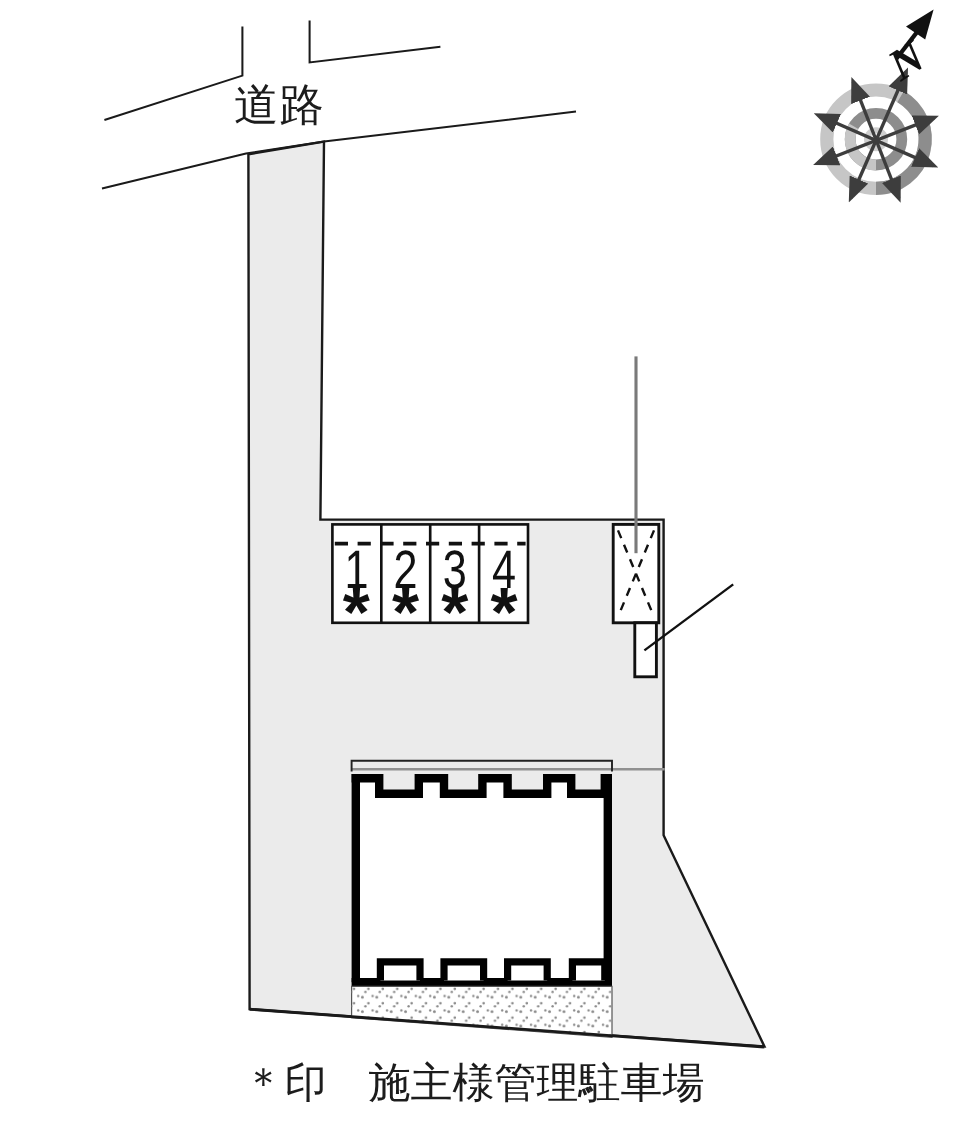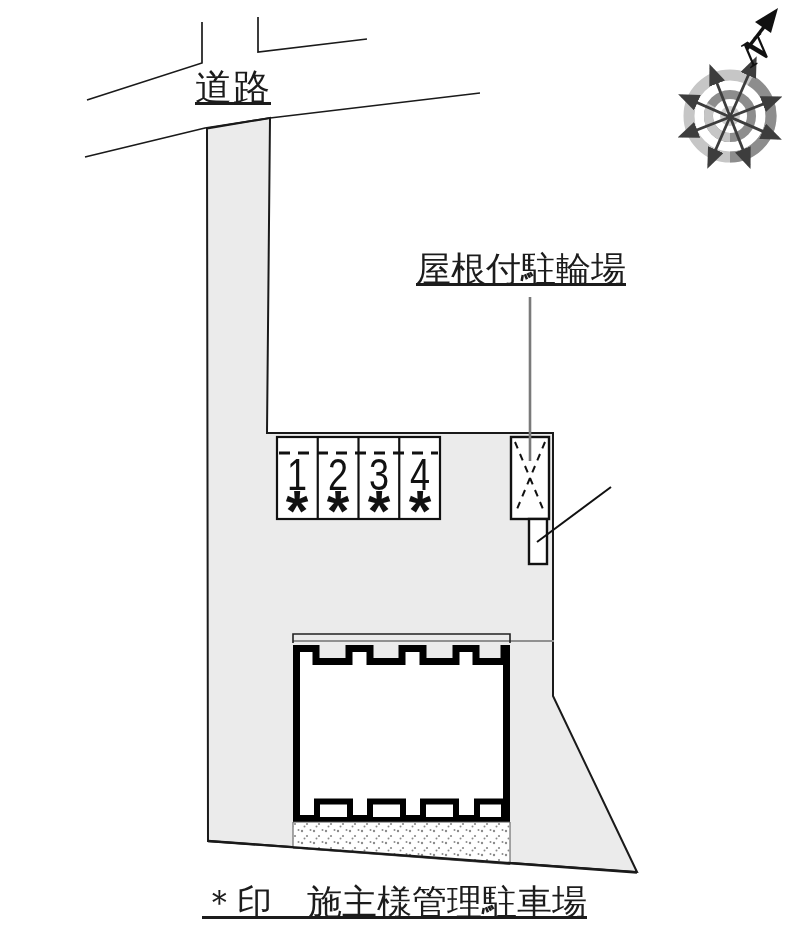--- a/index.html
+++ b/index.html
@@ -1,21 +1,21 @@
 <!DOCTYPE html>
 <html><head>
 <meta charset="utf-8">
 <style>
   html,body{margin:0;padding:0;background:#fff;}
   .canvas{
     position:relative;width:800px;height:941px;background:#ffffff;overflow:hidden;
     font-family:"Liberation Sans","DejaVu Sans",sans-serif;color:#1c1c1c;
   }
   .canvas svg{position:absolute;left:0;top:0;}
-  .lbl{position:absolute;white-space:pre;color:#1c1c1c;text-decoration:underline;}
+  .lbl{position:absolute;white-space:pre;color:#1c1c1c;}
   .lbl-road{left:195px;top:63px;font-size:37px;letter-spacing:1px;}
   .lbl-bike{left:416px;top:246px;font-size:35px;letter-spacing:0px;}
   .lbl-garbage{left:615px;top:461px;font-size:34px;letter-spacing:0px;}
   .lbl-legend{left:202px;top:879px;font-size:35px;letter-spacing:0px;}
   .stall-num{
     position:absolute;top:452px;width:40px;text-align:center;
     font-size:45px;line-height:1.0;color:#111;
     transform:scaleX(0.8);
   }
   .stall-mark{
@@ -117,21 +117,20 @@
       </g>
       <g>
         <line x1="747" y1="49" x2="764" y2="27" stroke="#111111" stroke-width="3.5"></line>
         <polygon points="778,8 771,33 755,22" fill="#111111"></polygon>
         <text x="755" y="63" text-anchor="middle" transform="rotate(-33 755 50)" font-family="Liberation Serif, DejaVu Serif, serif" font-size="37" font-style="italic" font-weight="bold" fill="#111111">N</text>
       </g>
     </g>
   </svg>
 
   <div class="lbl lbl-road">道路</div>
-  <div class="lbl lbl-bike">屋根付駐輪場</div>
   <div class="lbl lbl-legend">＊印　施主様管理駐車場</div>
 
   <div class="stall-num n1">1</div>
   <div class="stall-num n2">2</div>
   <div class="stall-num n3">3</div>
   <div class="stall-num n4">4</div>
   <div class="stall-mark n1">*</div>
   <div class="stall-mark n2">*</div>
   <div class="stall-mark n3">*</div>
   <div class="stall-mark n4">*</div>

